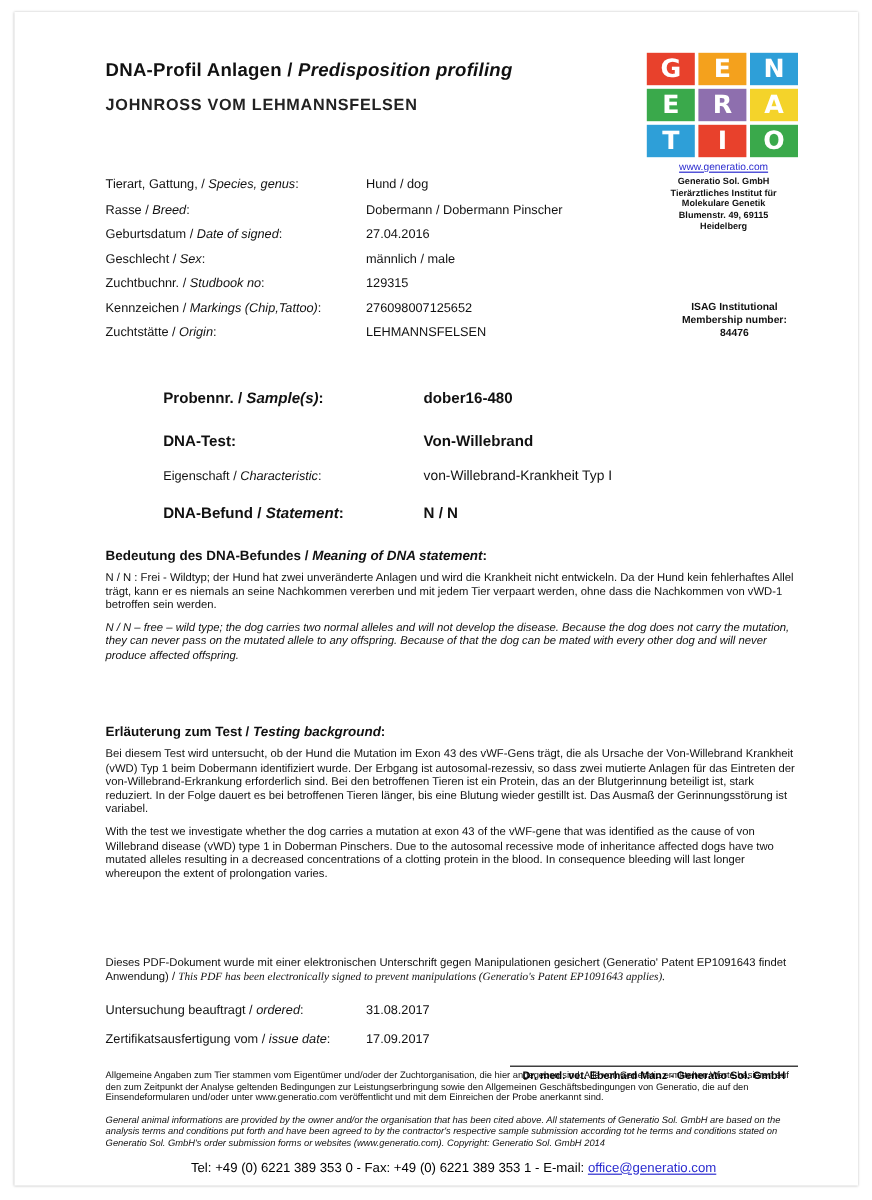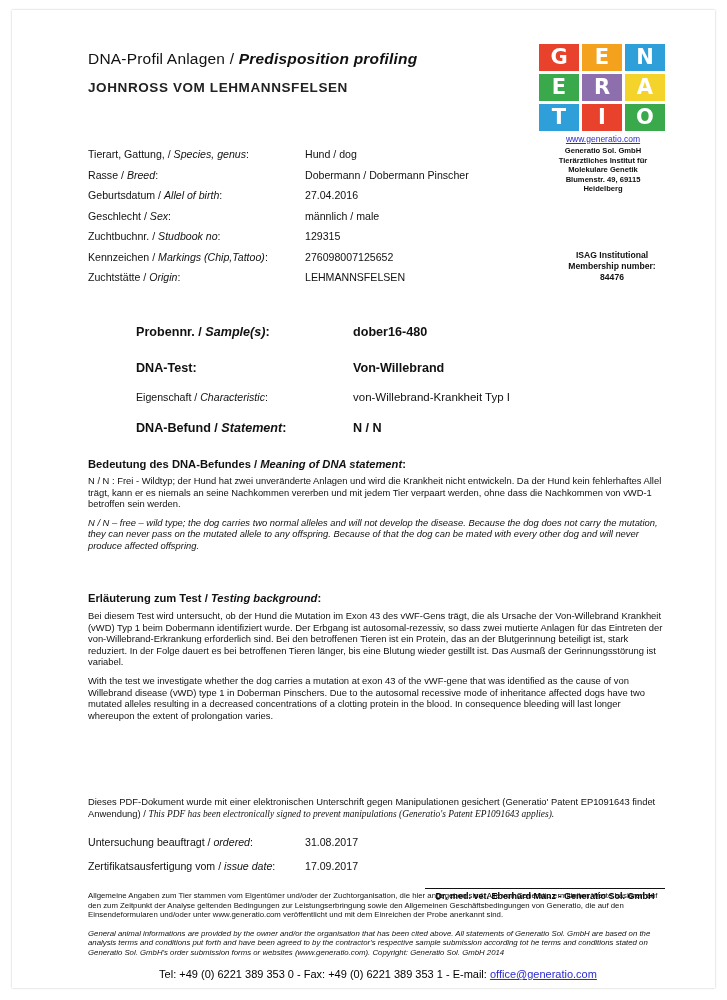--- a/index.html
+++ b/index.html
@@ -41,21 +41,21 @@
     position: absolute;
     left: 8px;
     top: 12px;
     width: 420px;
   }
   .doc-title {
     font-size: 15.5px;
     letter-spacing: 0.2px;
     color: #111;
   }
-  .doc-title .bold { font-weight: normal; }
+  .doc-title .bold { font-weight: bold; }
   .doc-title .ital { font-style: italic; font-weight: bold; }
   .dog-name {
     margin-top: 12px;
     font-size: 13.5px;
     font-weight: bold;
     letter-spacing: 0.6px;
     color: #222;
   }
 
   
@@ -164,21 +164,21 @@
   }
   .block-head .it { font-style: italic; font-weight: bold; }
   .block p {
     margin: 0 0 7px 0;
     font-size: 9.4px;
     line-height: 11.6px;
   }
   .block p.it { font-style: italic; }
 
   .b-meaning { top: 420px; }
-  .b-testing { top: 554px; }
+  .b-testing { top: 566px; }
   .b-testing .block-head { margin-bottom: 6px; }
 
   
   .foot {
     position: absolute;
     left: 8px;
     width: 580px;
     color: #111;
   }
   .f-pdf { top: 758px; font-size: 9.4px; line-height: 12px; }
@@ -264,21 +264,21 @@
       <div class="info">
         <div class="info-row">
           <div class="info-label"><span>Tierart, Gattung</span>, / <span class="it">Species, genus</span>:</div>
           <div class="info-value">Hund / dog</div>
         </div>
         <div class="info-row">
           <div class="info-label"><span>Rasse</span> / <span class="it">Breed</span>:</div>
           <div class="info-value">Dobermann / Dobermann Pinscher</div>
         </div>
         <div class="info-row">
-          <div class="info-label"><span>Geburtsdatum</span> / <span class="it">Allel of birth</span>:</div>
+          <div class="info-label"><span>Geburtsdatum</span> / <span class="it">Date of signed</span>:</div>
           <div class="info-value">27.04.2016</div>
         </div>
         <div class="info-row">
           <div class="info-label"><span>Geschlecht</span> / <span class="it">Sex</span>:</div>
           <div class="info-value">männlich / male</div>
         </div>
         <div class="info-row">
           <div class="info-label"><span>Zuchtbuchnr.</span> / <span class="it">Studbook no</span>:</div>
           <div class="info-value">129315</div>
         </div>

